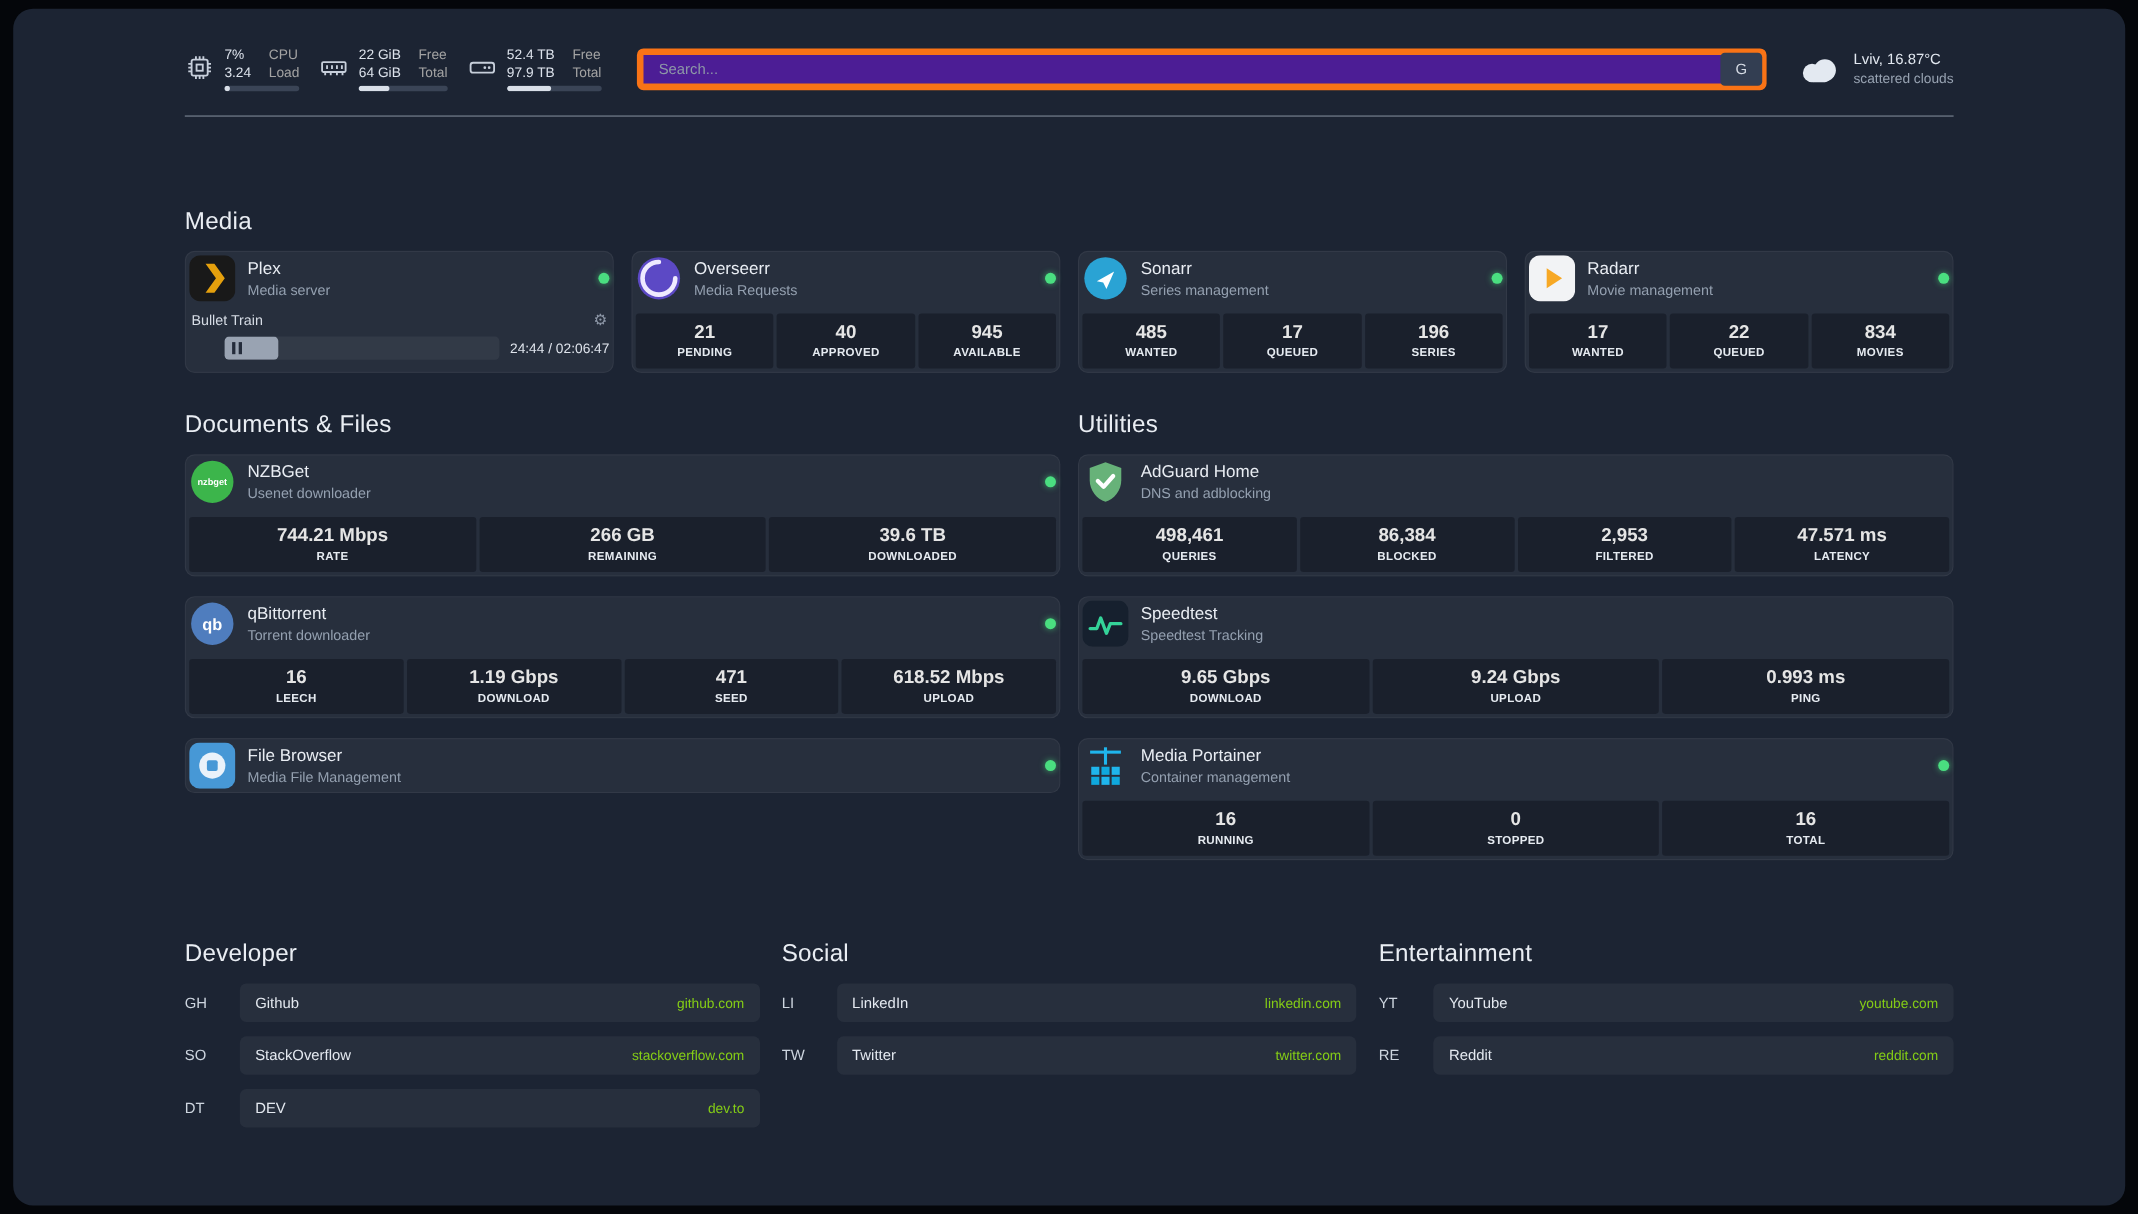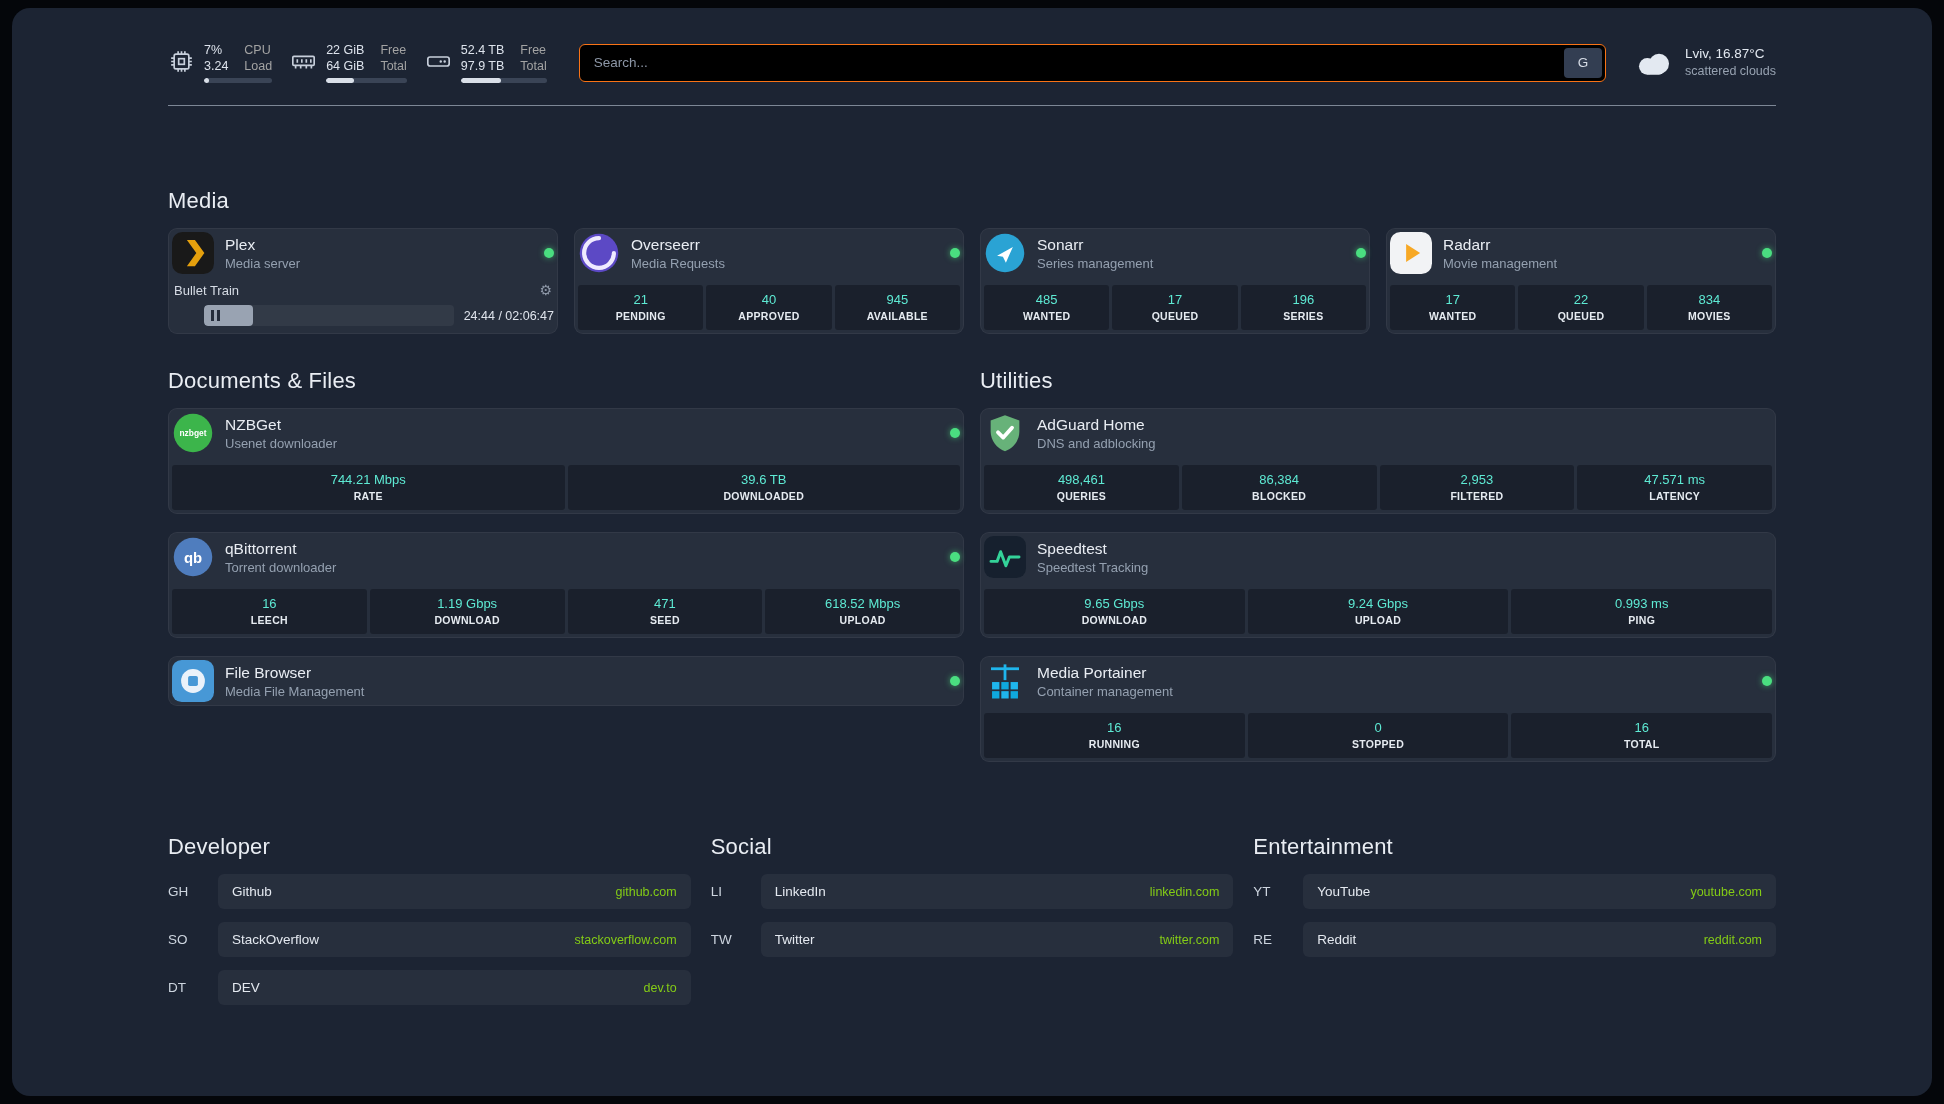--- a/index.html
+++ b/index.html
@@ -20,21 +20,21 @@
   .res { display:flex; align-items:flex-start; gap:9px; margin-right:18px; }
   .res-icon { width:27px; height:27px; margin-top:6px; flex:0 0 auto; }
   .res-grid { display:grid; grid-template-columns:auto auto; column-gap:16px; font-size:12.5px; line-height:16px; }
   .rv { color:#dde3ec; }
   .rl { color:#a3a3a3; }
   .res-bar { height:5px; background:#3a4456; border-radius:3px; margin-top:4px; overflow:hidden; }
   .res-fill { height:100%; background:#d9dfe8; border-radius:3px; }
 
   .search { flex:1; margin:0 28px 0 14px; position:relative; }
   .search-input {
-    width:100%; height:38px; background:#000000; border:1px solid #f97316;
+    width:100%; height:38px; background:#4c1d95; border:6px solid #f97316;
     border-radius:6px; color:#cfd6e0; font-size:13.5px; padding:0 50px 0 14px;
     outline:none; font-family:inherit;
   }
   .search-input::placeholder { color:#8d97a7; }
   .search-provider {
     position:absolute; right:4px; top:4px; bottom:4px; width:38px;
     background:#333e52; color:#d7dde6; border:none; border-radius:4px;
     font-size:13.5px; font-family:inherit; cursor:pointer;
   }
   .weather { display:flex; align-items:center; gap:11px; }
@@ -58,21 +58,21 @@
   }
   .card-head { display:flex; align-items:center; gap:11px; }
   .svc-icon { width:42px; height:42px; flex:0 0 auto; }
   .svc-icon svg { width:100%; height:100%; display:block; }
   .svc-name { font-size:15.5px; color:#e9edf3; line-height:20px; }
   .svc-desc { font-size:13px; color:#94a0b0; line-height:17px; }
   .dot { width:10px; height:10px; border-radius:50%; background:#4ade80; margin-left:auto; box-shadow:0 0 6px rgba(74,222,128,.65); flex:0 0 auto; }
 
   .stats { display:flex; gap:3px; margin-top:11px; }
   .stat { flex:1; background:rgba(9,13,21,0.42); border-radius:3px; text-align:center; padding:7px 2px 8px; }
-  .stat-val { font-size:13px; color:#5eead4; }
+  .stat-val { font-size:17px; color:#e5e5e5;font-weight:bold; }
   .stat-lab { font-size:10.5px; font-weight:700; color:#e6ebf1; margin-top:3px; letter-spacing:.3px; }
 
   
   .player { margin-top:8px; }
   .player-top { display:flex; align-items:center; justify-content:space-between; padding:0 2px; }
   .player-title { font-size:13px; color:#d6dce5; }
   .gear { font-size:14px; color:#8d97a7; cursor:pointer; }
   .player-ctl { display:flex; align-items:center; gap:10px; margin-top:7px;margin-left:32px; }
   .player-bar { flex:1; height:21px; position:relative; border-radius:4px; background:rgba(255,255,255,0.055); overflow:hidden; cursor:pointer; }
   .player-fill { position:absolute; left:0; top:0; bottom:0; background:#99a3b2; border-radius:4px; }
@@ -320,20 +320,24 @@
               <div class="svc-desc">Usenet downloader</div>
             </div>
             <span class="dot"></span>
           </div>
           <div class="stats">
             <div class="stat">
                 <div class="stat-val">744.21 Mbps</div>
                 <div class="stat-lab">RATE</div>
               </div>
             <div class="stat">
+                <div class="stat-val">266 GB</div>
+                <div class="stat-lab">REMAINING</div>
+              </div>
+            <div class="stat">
                 <div class="stat-val">39.6 TB</div>
                 <div class="stat-lab">DOWNLOADED</div>
               </div>
           </div>
         </div>
 
         <div class="card">
           <div class="card-head">
             <span class="svc-icon">
               <svg viewBox="0 0 24 24">

